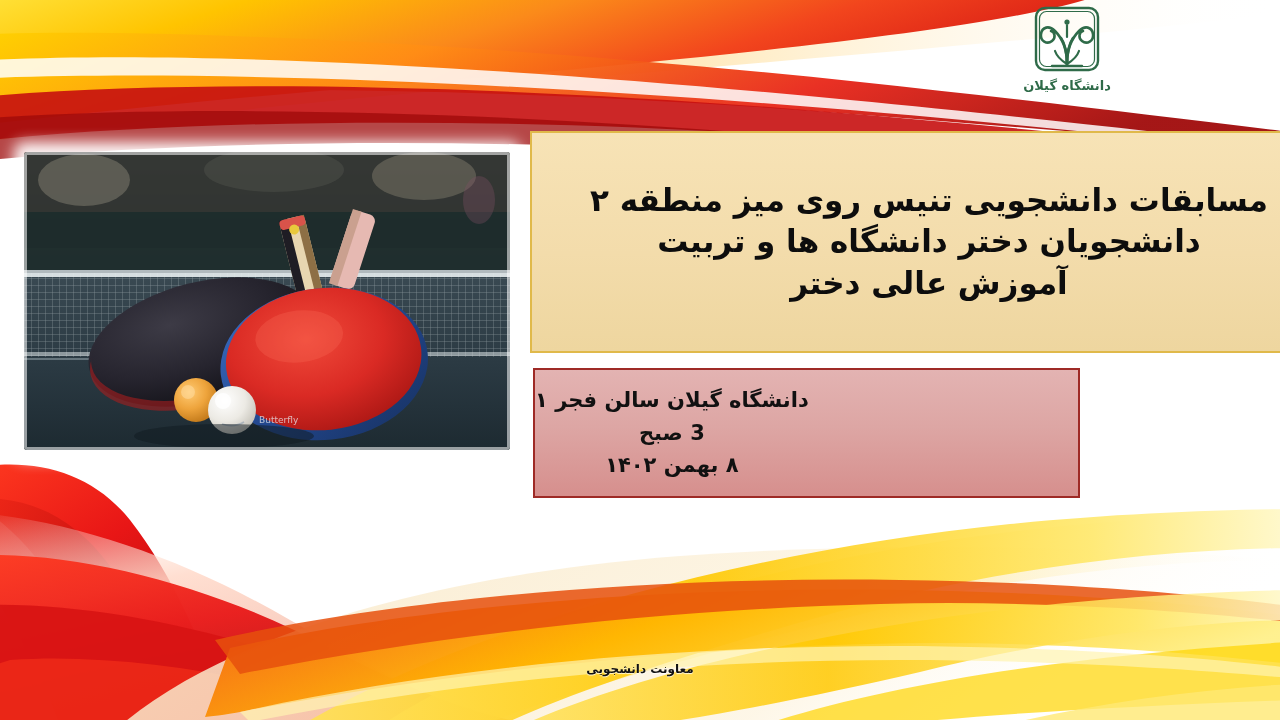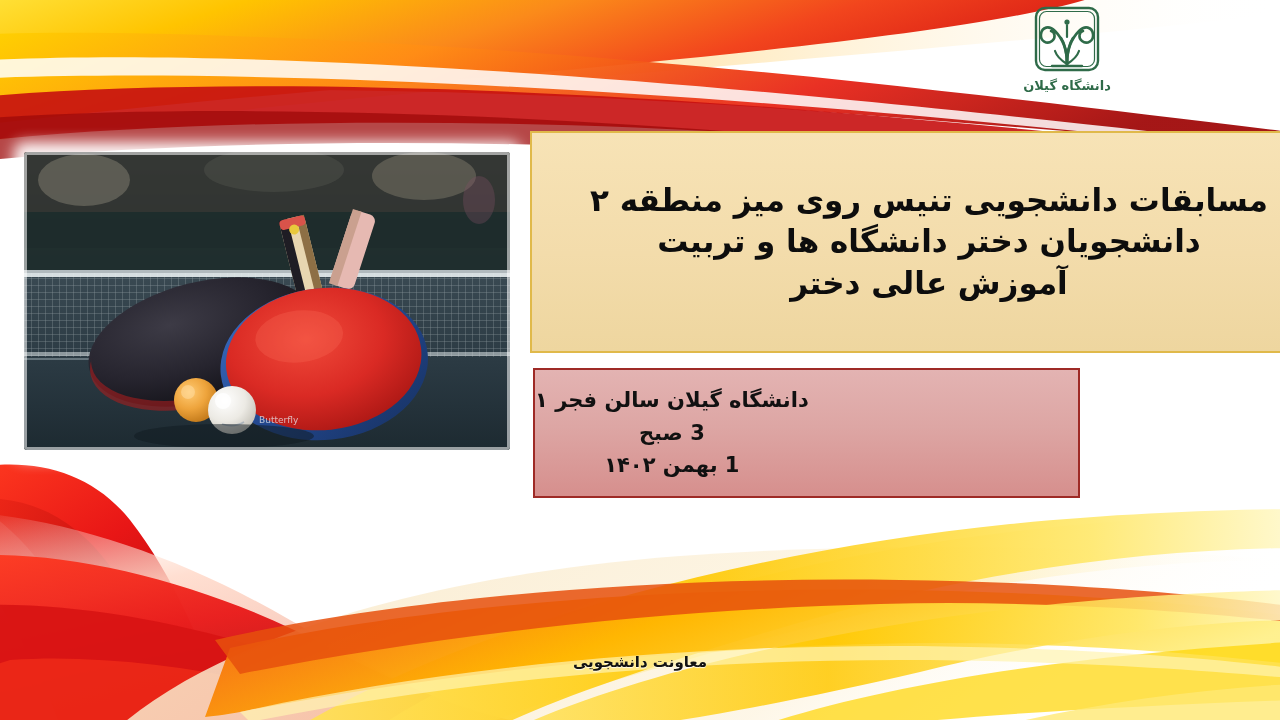--- a/index.html
+++ b/index.html
@@ -60,22 +60,22 @@
   }
   #details-text .ln{display:block;white-space:nowrap;}
 
   
   #footer{
     position:absolute;left:0;top:652px;width:1280px;
     text-align:center;direction:rtl;
     font-weight:bold;color:#121212;
     pointer-events:none;
   }
-  #footer .f1{font-size:15px;line-height:1.45;display:block;
-     text-shadow:0 1px 1px rgba(255,255,255,.85);}
+  #footer .f1{font-size:12px;line-height:1.45;display:block;
+     text-shadow:0 1px 1px rgba(255,255,255,.85);margin-top:9px;}
   #footer .f2{font-size:19px;line-height:1.45;display:block;
      text-shadow:0 1px 1px rgba(255,255,255,.85);}
 </style>
 </head>
 <body>
 
 <div id="poster">
 
   <div class="bg-layer">
     <svg viewBox="0 0 1280 720" xmlns="http://www.w3.org/2000/svg" preserveAspectRatio="none">
@@ -307,21 +307,21 @@
       <span class="ln">مسابقات دانشجویی تنیس روی میز منطقه ۲</span>
       <span class="ln">دانشجویان دختر دانشگاه ها و تربیت</span>
       <span class="ln">آموزش عالی دختر</span>
     </div>
   </div>
 
   <div id="details-box">
     <div id="details-text">
       <span class="ln">دانشگاه گیلان سالن فجر ۱</span>
       <span class="ln">3 صبح</span>
-      <span class="ln">1 بهمن ۱۴۰۲</span>
+      <span class="ln">۸ بهمن ۱۴۰۲</span>
     </div>
   </div>
 
   <div id="footer">
     <span class="f1">معاونت دانشجویی</span>
   </div>
 
 </div>
 
 </body></html>

